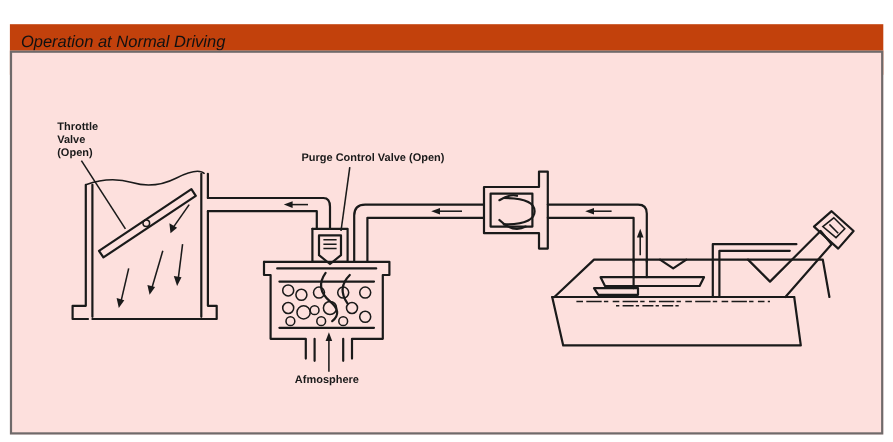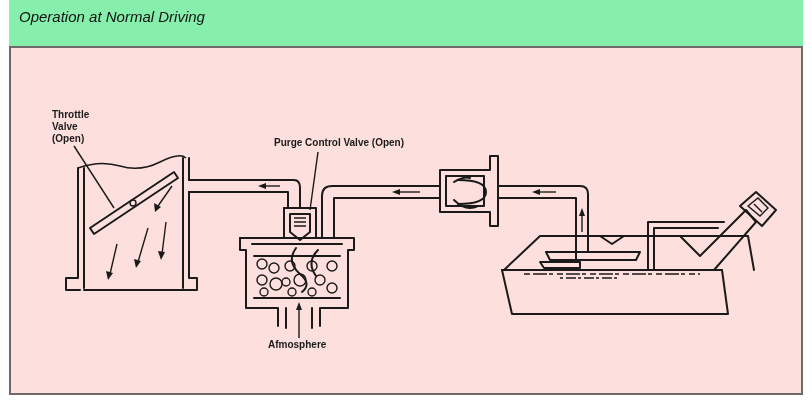--- a/index.html
+++ b/index.html
@@ -1,17 +1,17 @@
 <!DOCTYPE html>
 <html><head>
 <meta charset="utf-8">
 <style>
   html, body { margin:0; padding:0; background:#ffffff; }
   body { width:812px; height:402px; position:relative; overflow:hidden; font-family:"Liberation Sans", sans-serif; }
-  .header { position:absolute; left:9px; top:0; width:794px; height:46px; background:#86efac; }
+  .header { position:absolute; left:9px; top:22px; width:794px; height:46px; background:#c2410c; }
   .header-title { position:absolute; left:10px; top:8px; font-size:15px; font-style:italic; color:#111; font-family:"Liberation Sans", sans-serif; }
   .frame { position:absolute; left:9px; top:46px; width:790px; height:345px; background:#fde0dd; border:2px solid #6f6a6a; box-sizing:content-box; }
   svg { position:absolute; left:0; top:0; }
   .lbl { font-family:"Liberation Sans", sans-serif; font-size:10px; font-weight:bold; fill:#1a1a1a; }
   .ln { stroke:#1a1a1a; stroke-width:2; fill:none; stroke-linejoin:round; stroke-linecap:round; }
   .thin { stroke:#1a1a1a; stroke-width:1.4; fill:none; }
   .fill { fill:#1a1a1a; }
 </style>
 </head>
 <body>

